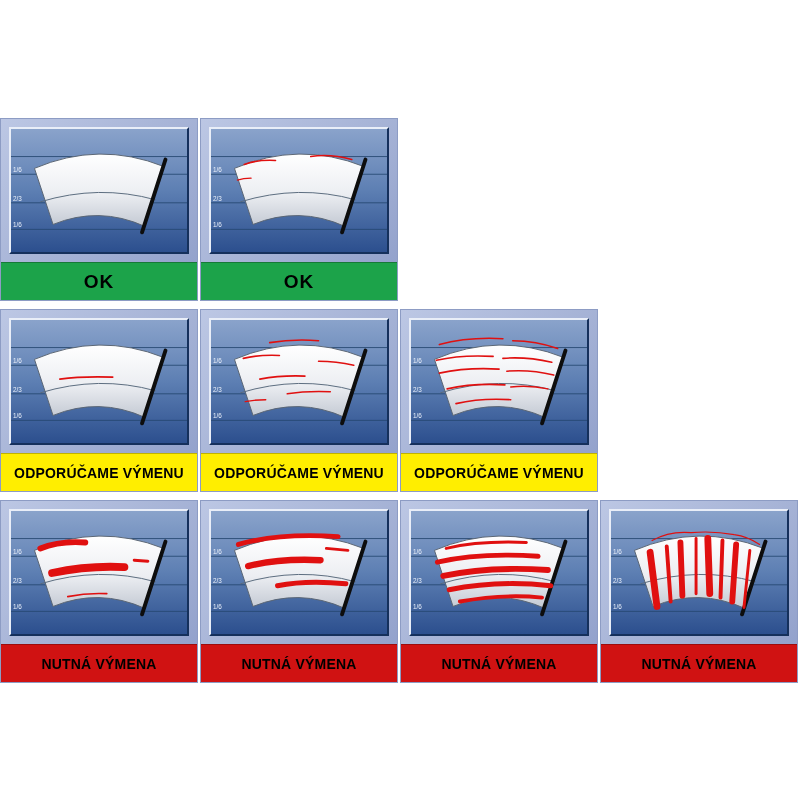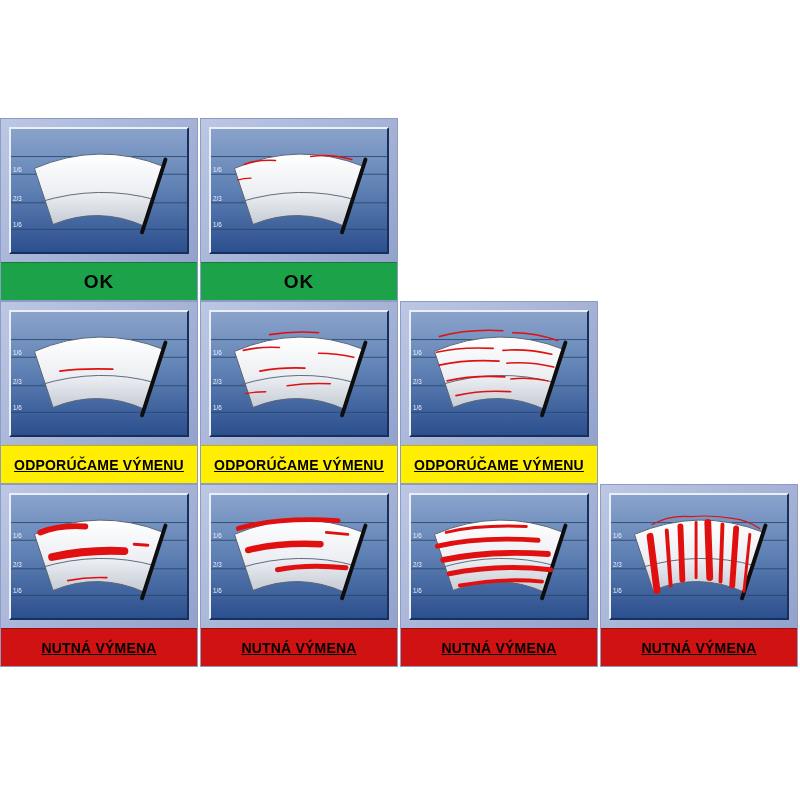--- a/index.html
+++ b/index.html
@@ -3,41 +3,41 @@
 <meta charset="utf-8">
 <style>
   * { margin:0; padding:0; box-sizing:border-box; }
   html,body { background:#ffffff; }
   body {
     width:800px; height:800px;
     font-family:"Liberation Sans", sans-serif;
     position:relative; overflow:hidden;
   }
   .stage { position:absolute; inset:0; background:#ffffff; }
-  .rows { position:absolute; top:118px; left:0; display:flex; flex-direction:column; gap:0; }
+  .rows { position:absolute; top:118px; left:0; display:flex; flex-direction:column; gap:8px; }
   .row { display:flex; gap:2px; }
   .cell { width:198px; background:#a9b6da; border:1px solid #8d9cc4; }
   .panel-wrap {
     height:143px; padding:8px;
     background:linear-gradient(135deg,#bcc7e4 0%,#a6b3d6 55%,#93a2cc 100%);
   }
   .panel {
     position:relative; width:100%; height:100%;
     border:2px solid;
     border-color:#e9eef8 #15305c #15305c #e9eef8;
     background:#2c4f8e;
   }
   .panel svg { display:block; width:100%; height:100%; }
   .banner {
     height:38px; display:flex; align-items:center; justify-content:center;
     border-top:1px solid rgba(0,0,0,.25);
   }
   .banner span { font-weight:bold; color:#000; white-space:nowrap; }
   .banner.big span { font-size:19px; letter-spacing:1px; }
-  .banner.small span { font-size:14px; letter-spacing:.2px;text-decoration:underline; }
+  .banner.small span { font-size:14px; letter-spacing:.2px; }
   .defs-holder { position:absolute; width:0; height:0; }
 </style>
 </head>
 <body>
 
 <svg class="defs-holder" aria-hidden="true">
   <defs>
     <linearGradient id="panelGrad" x1="0" y1="0" x2="0" y2="1">
       <stop offset="0" stop-color="#8aa3cb"></stop>
       <stop offset="0.5" stop-color="#5d7fb3"></stop>

